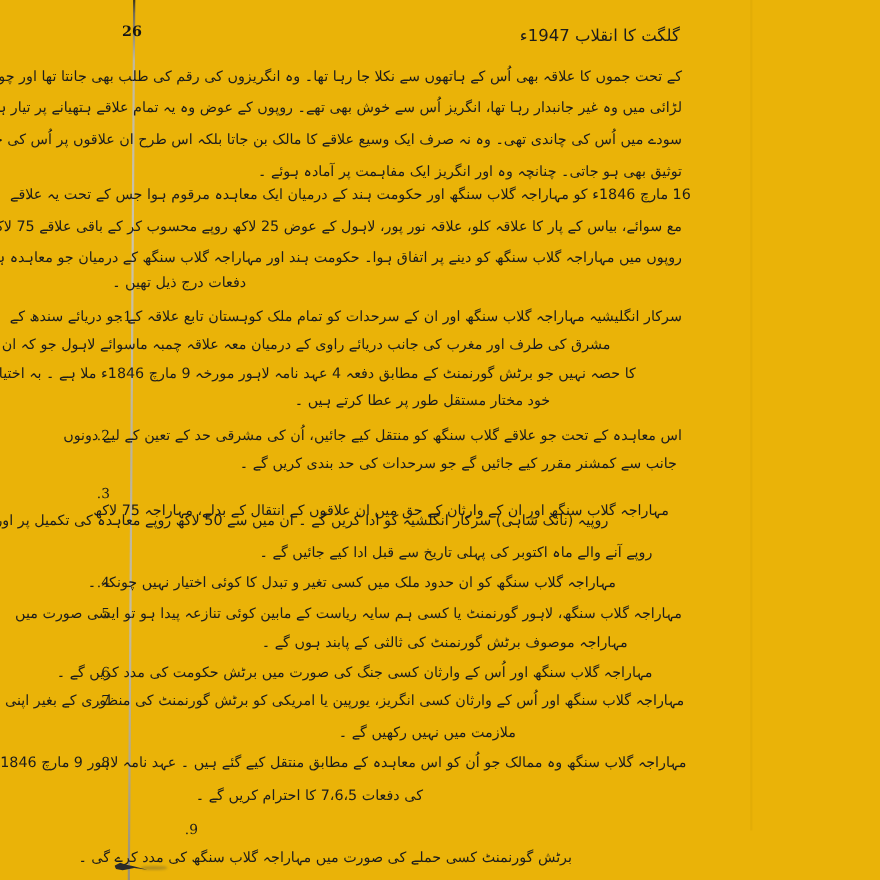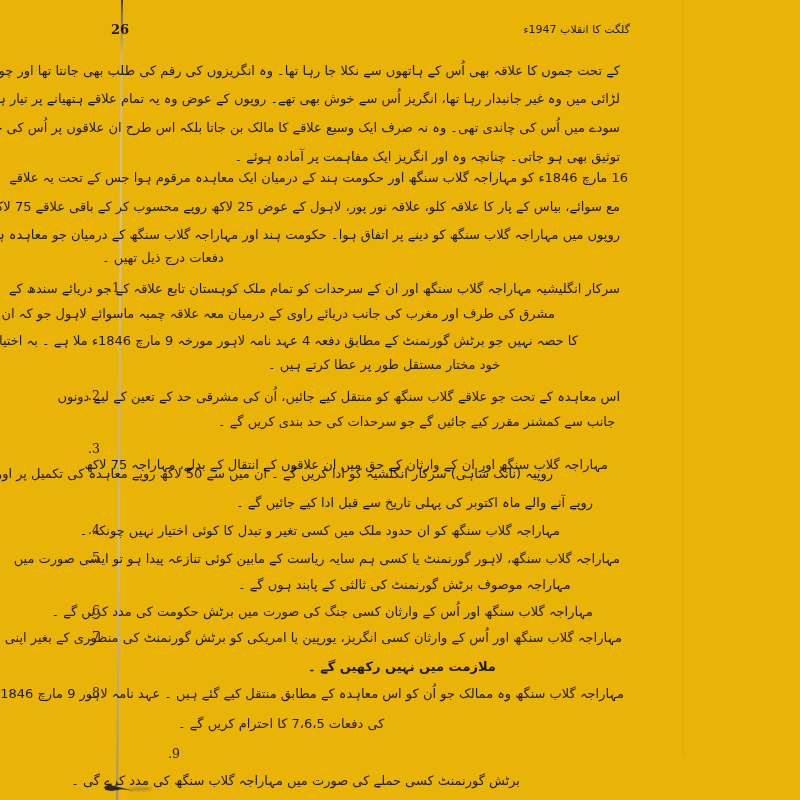--- a/index.html
+++ b/index.html
@@ -36,22 +36,22 @@
     background:rgba(70,70,70,.3);
     filter:blur(1px);
     border-radius:50%;
   }
   .page-number{
     position:absolute;left:111px;top:22px;
     font-family:"DejaVu Serif",serif;
     font-weight:bold;font-size:13px;color:#161616;
   }
   .book-title{
-    position:absolute;right:170px;top:23px;
-    font-size:11px;color:#1c1c1c;white-space:nowrap;
+    position:absolute;right:182px;top:23px;
+    font-size:15px;color:#1c1c1c;white-space:nowrap;
   }
   .tline{
     position:absolute;
     white-space:nowrap;
     font-size:13px;
     line-height:20px;
     color:#1c1c1c;
   }
   .clause-num{
     position:absolute;
@@ -96,21 +96,21 @@
       <div class="tline" dir="rtl" style="top: 493px; left: 236px;">روپے آنے والے ماہ اکتوبر کی پہلی تاریخ سے قبل ادا کیے جائیں گے ۔</div>
       <div class="clause-num" dir="rtl" style="left: 88px; top: 522px;">4.</div>
       <div class="tline" dir="rtl" style="top: 521px; right: 240px;">مہاراجہ گلاب سنگھ کو ان حدود ملک میں کسی تغیر و تبدل کا کوئی اختیار نہیں چونکہ ۔</div>
       <div class="clause-num" dir="rtl" style="left: 88px; top: 550px;">5.</div>
       <div class="tline" dir="rtl" style="top: 549px; right: 180px;">مہاراجہ گلاب سنگھ، لاہور گورنمنٹ یا کسی ہم سایہ ریاست کے مابین کوئی تنازعہ پیدا ہو تو ایسی صورت میں</div>
       <div class="tline" dir="rtl" style="top: 575px; left: 238px; text-align: center;">مہاراجہ موصوف برٹش گورنمنٹ کی ثالثی کے پابند ہوں گے ۔</div>
       <div class="clause-num" dir="rtl" style="left: 88px; top: 603px;">6.</div>
       <div class="tline" dir="rtl" style="top: 602px; right: 207px;">مہاراجہ گلاب سنگھ اور اُس کے وارثان کسی جنگ کی صورت میں برٹش حکومت کی مدد کریں گے ۔</div>
       <div class="clause-num" dir="rtl" style="left: 88px; top: 629px;">7.</div>
       <div class="tline" dir="rtl" style="top: 628px; right: 178px;">مہاراجہ گلاب سنگھ اور اُس کے وارثان کسی انگریز، یورپین یا امریکی کو برٹش گورنمنٹ کی منظوری کے بغیر اپنی</div>
-      <div class="tline" dir="rtl" style="top: 657px; left: 308px; font-weight: bold;">ملازمت میں نہیں رکھیں گے ۔</div>
+      <div class="tline" dir="rtl" style="top: 657px; left: 308px;">ملازمت میں نہیں رکھیں گے ۔</div>
       <div class="clause-num" dir="rtl" style="left: 88px; top: 685px;">8.</div>
       <div class="tline" dir="rtl" style="top: 684px; right: 176px;">مہاراجہ گلاب سنگھ وہ ممالک جو اُن کو اس معاہدہ کے مطابق منتقل کیے گئے ہیں ۔ عہد نامہ لاہور 9 مارچ 1846ء</div>
       <div class="tline" dir="rtl" style="top: 714px; left: 178px;">کی دفعات 7،6،5 کا احترام کریں گے ۔</div>
       <div class="clause-num" dir="rtl" style="left: 168px; top: 746px;">9.</div>
       <div class="tline" dir="rtl" style="top: 745px; right: 280px; margin-top: 26px;">برٹش گورنمنٹ کسی حملے کی صورت میں مہاراجہ گلاب سنگھ کی مدد کرے گی ۔</div>
     </div>
 
   <div class="smudge"></div>
   <div class="smudge-tail"></div>
 </div>

